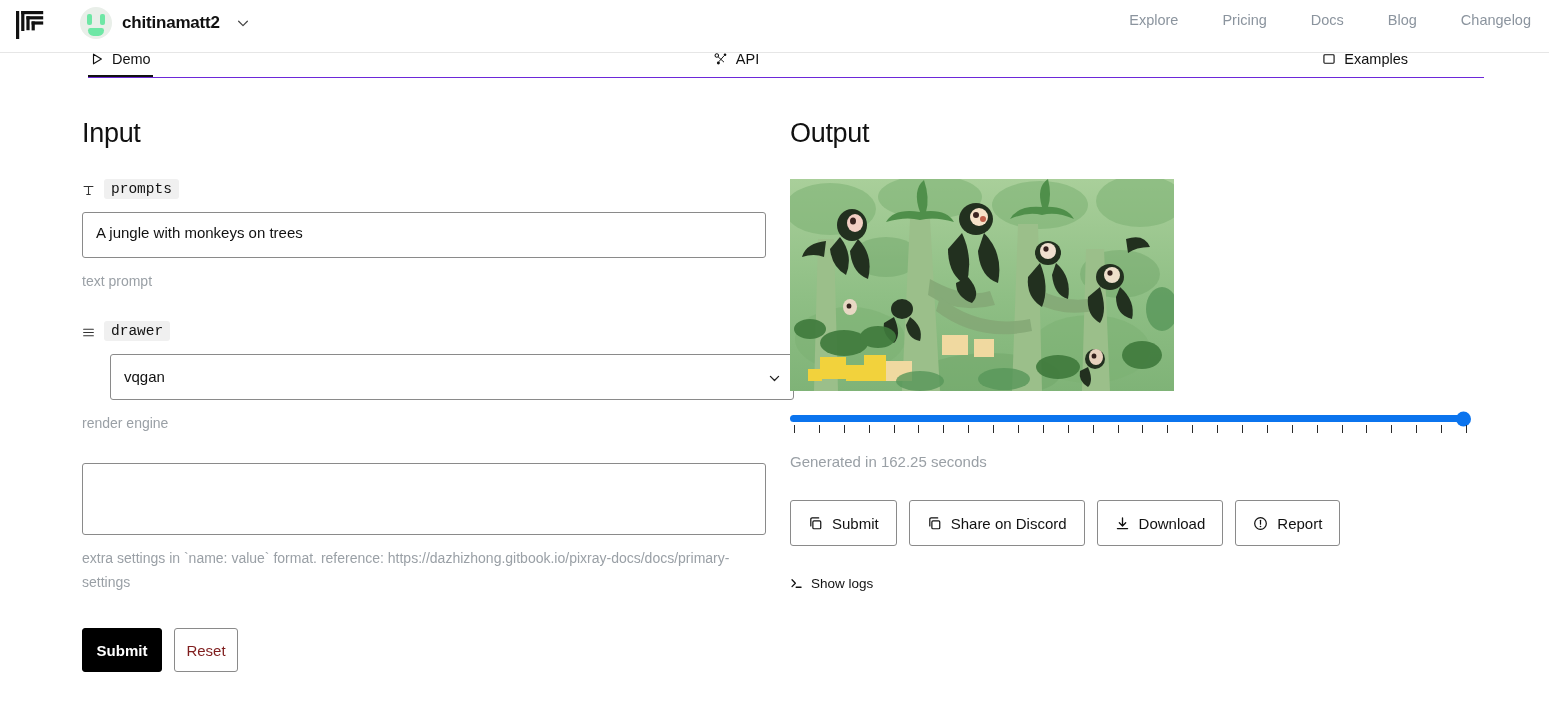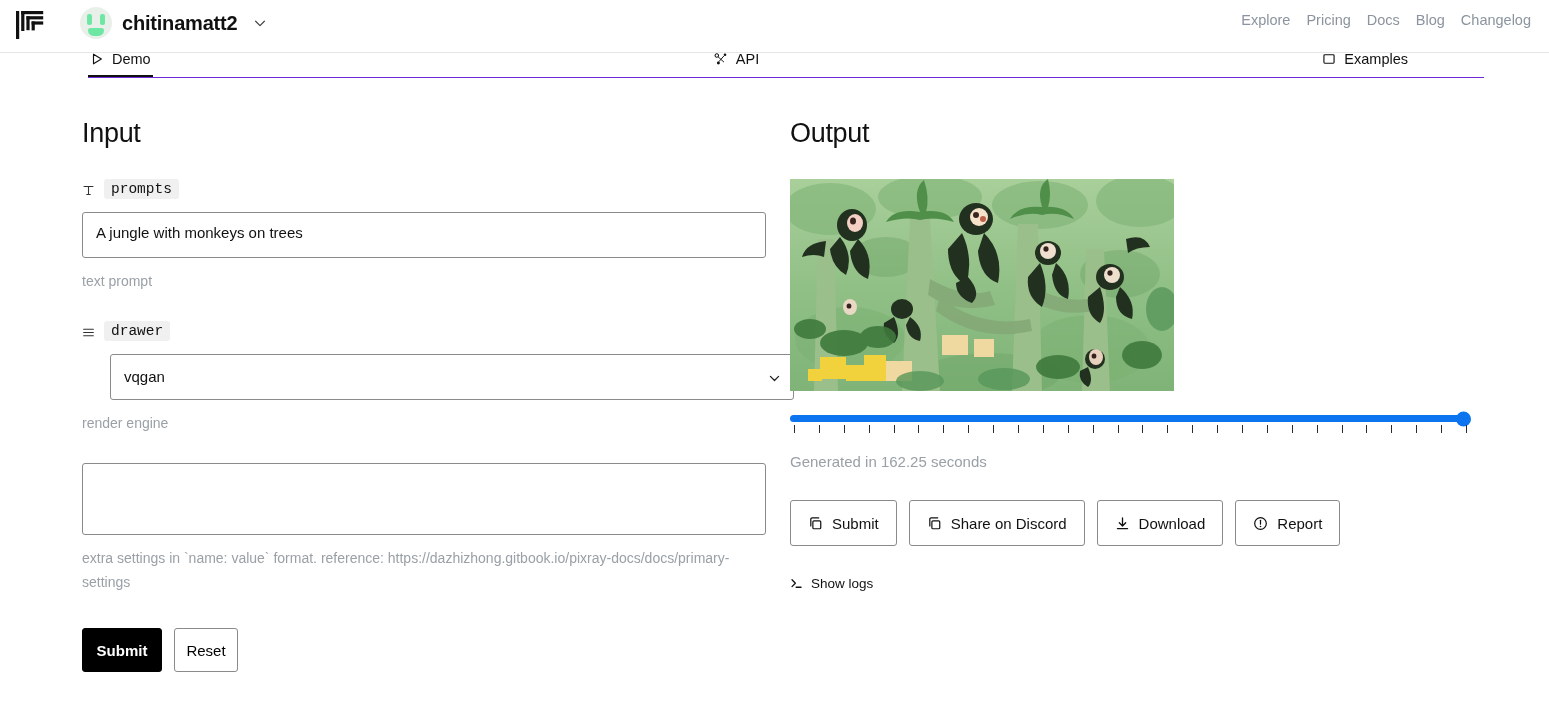--- a/index.html
+++ b/index.html
@@ -42,31 +42,31 @@
     position: absolute; right: 7px; top: 7px;
     width: 5px; height: 11px; border-radius: 2px;
     background: #6ee7a5;
   }
   .avatar .blob-b {
     position: absolute; left: 8px; bottom: 3px;
     width: 16px; height: 8px; border-radius: 3px 3px 7px 7px;
     background: #6ee7a5;
   }
   .username {
-    font-size: 20px; font-weight: bold; color: #111;
+    font-size: 17px; font-weight: bold; color: #111;
     letter-spacing: -0.2px;
     text-align: right;
   }
   .chev {
     width: 14px; height: 14px; margin-left: 6px;
     color: #444;
   }
   .topnav {
     position: absolute; right: 18px; top: 12px;
-    display: flex; align-items: center; gap: 16px;
+    display: flex; align-items: center; gap: 44px;
   }
   .topnav a {
     font-size: 14.5px; color: #8b949e; text-decoration: none;
   }
 
   
   .tabs {
     position: absolute; top: 40px; left: 88px;
     width: 1396px; height: 38px;
     border-bottom: 1px solid #6d28d9;
@@ -148,21 +148,21 @@
     border-radius: 3px;
     cursor: pointer;
     height: 44px;
     display: flex; align-items: center; justify-content: center;
   }
   .btn-submit {
     background: #000; color: #fff; border: 1px solid #000;
     width: 80px; font-weight: bold;
   }
   .btn-reset {
-    background: #fff; color: #000000; border: 1px solid #8a8a8a;
+    background: #fff; color: #7f1d1d; border: 1px solid #8a8a8a;
     width: 64px;
   }
 
   
   .out-image {
     width: 384px; height: 212px;
     border: 0; display: block;
     position: relative; overflow: hidden;
     background: #8cc08a;
   }

